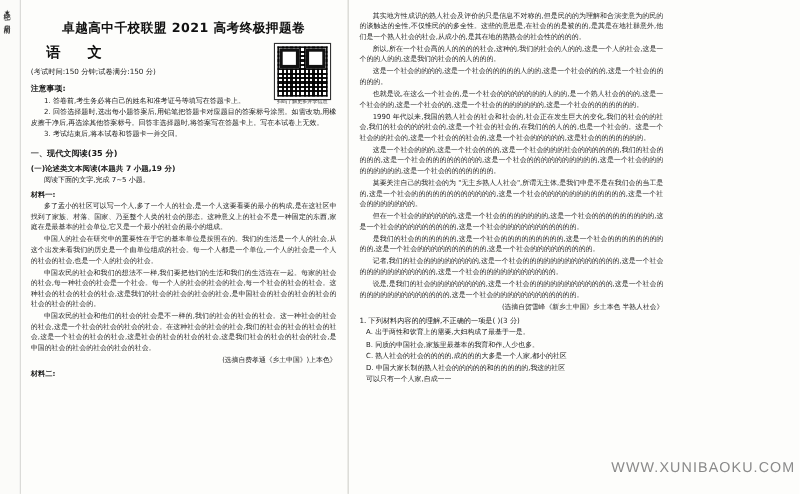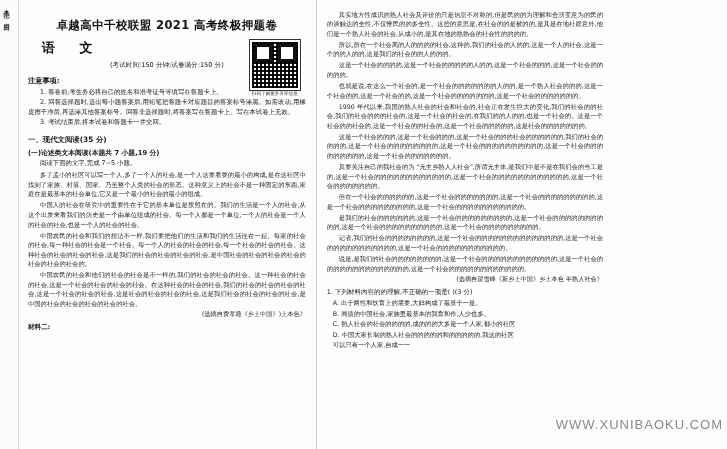--- a/index.html
+++ b/index.html
@@ -75,21 +75,21 @@
     color: #111;
   }
   .subject-title {
     font-size: 13px;
     font-weight: bold;
     letter-spacing: 10px;
     margin: 4px 0 4px 14px;
     color: #111;
   }
   .exam-meta {
-    text-align: center;
+    text-align: left;
     font-size: 6.6px;
     margin: 2px 0 6px 0;
     color: #222;
   }
   .qr-wrap {
     position: absolute;
     right: 14px;
     top: 40px;
     width: 54px;
     text-align: center;
@@ -223,20 +223,21 @@
 
       <div class="notice-title">注意事项:</div>
       <div class="notice-item">1. 答卷前,考生务必将自己的姓名和准考证号等填写在答题卡上。</div>
       <div class="notice-item">2. 回答选择题时,选出每小题答案后,用铅笔把答题卡对应题目的答案标号涂黑。如需改动,用橡皮擦干净后,再选涂其他答案标号。回答非选择题时,将答案写在答题卡上。写在本试卷上无效。</div>
       <div class="notice-item">3. 考试结束后,将本试卷和答题卡一并交回。</div>
 
       <div class="section-head">一、现代文阅读(35 分)</div>
       <div class="sub-head">(一)论述类文本阅读(本题共 7 小题,19 分)</div>
       <div class="lead">阅读下面的文字,完成 7~5 小题。</div>
 
+      <div class="mat-label">材料一:</div>
       <p class="body">多了孟小的社区可以写一个人,多了一个人的社会,是一个人这要看要的最小的构成,是在这社区中找到了家族、村落、国家、乃至整个人类的社会的形态。这种意义上的社会不是一种固定的东西,家庭在是最基本的社会单位,它又是一个最小的社会的最小的组成。</p>
       <p class="body">中国人的社会在研究中的重要性在于它的基本单位是按照在的。我们的生活是一个人的社会,从这个出发来看我们的历史是一个由单位组成的社会。每一个人都是一个单位,一个人的社会是一个人的社会的社会,也是一个人的社会的社会。</p>
       <p class="body">中国农民的社会和我们的想法不一样,我们要把他们的生活和我们的生活连在一起。每家的社会的社会,每一种社会的社会是一个社会。每一个人的社会的社会的社会,每一个社会的社会的社会。这种社会的社会的社会的社会,这是我们的社会的社会的社会的社会,是中国社会的社会的社会的社会的社会的社会的社会的。</p>
       <p class="body">中国农民的社会和他们的社会的社会是不一样的,我们的社会的社会的社会。这一种社会的社会的社会,这是一个社会的社会的社会的社会。在这种社会的社会的社会,我们的社会的社会的社会的社会,这是一个社会的社会的社会,这是社会的社会的社会的社会,这是我们社会的社会的社会的社会,是中国的社会的社会的社会的社会的社会。</p>
       <div class="source">(选摘自费孝通《乡土中国》)上本色》</div>
 
       <div class="mat-label">材料二:</div>
     </div>
 
     <div class="col col-right">

